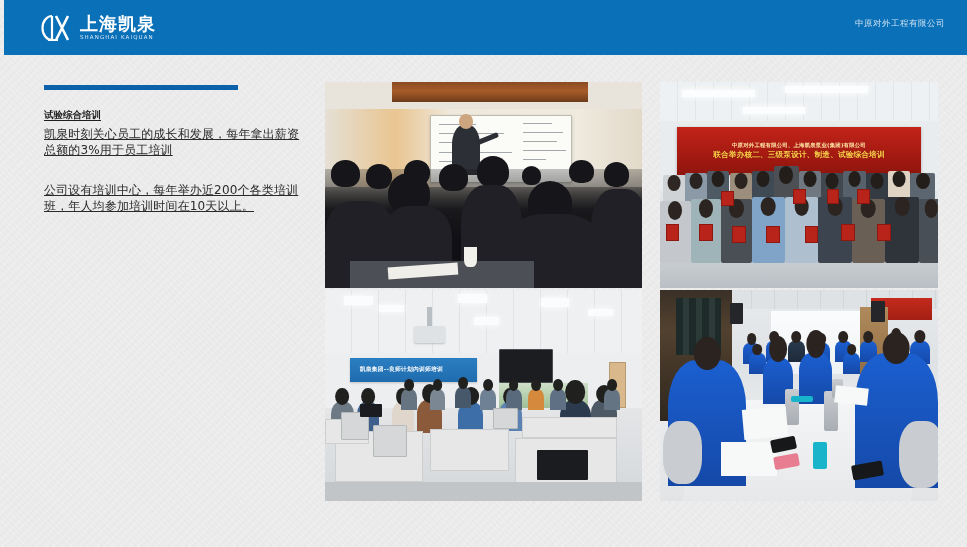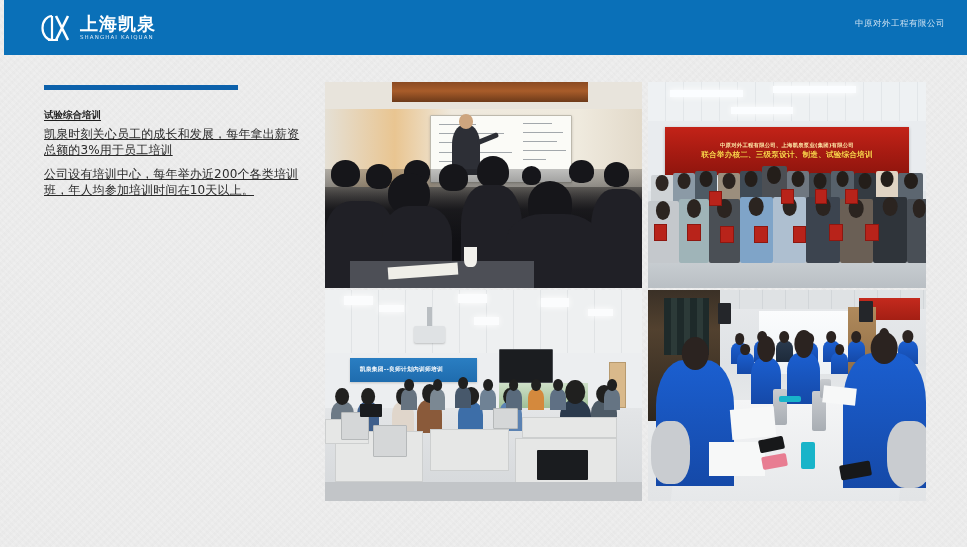--- a/index.html
+++ b/index.html
@@ -85,30 +85,30 @@
     line-height: 14px;
   }
   .body-para {
     margin-top: 4px;
     font-size: 12px;
     color: #2a2a2a;
     line-height: 16px;
     letter-spacing: 0.15px;
     text-decoration: underline;
   }
-  .body-para.second { margin-top: 8px; }
+  .body-para.second { margin-top: 24px; }
   
   .photo-grid {
     position: absolute;
     left: 325px; top: 82px;
     width: 597px; height: 421px;
     display: grid;
     grid-template-columns: 317px 278px;
     grid-template-rows: 206px 211px;
-    gap: 2px 6px;
+    gap: 2px 18px;
   }
   .photo {
     position: relative;
     overflow: hidden;
     background: #9aa3aa;
   }
   
   .ph1 { background: linear-gradient(#d8d2c7 0%, #ddd7cc 28%, #cfc7b8 45%, #2b2a2c 62%, #171719 100%); }
   .ph1 .ceiling {
     position:absolute; left:0; top:0; width:100%; height:13%;

